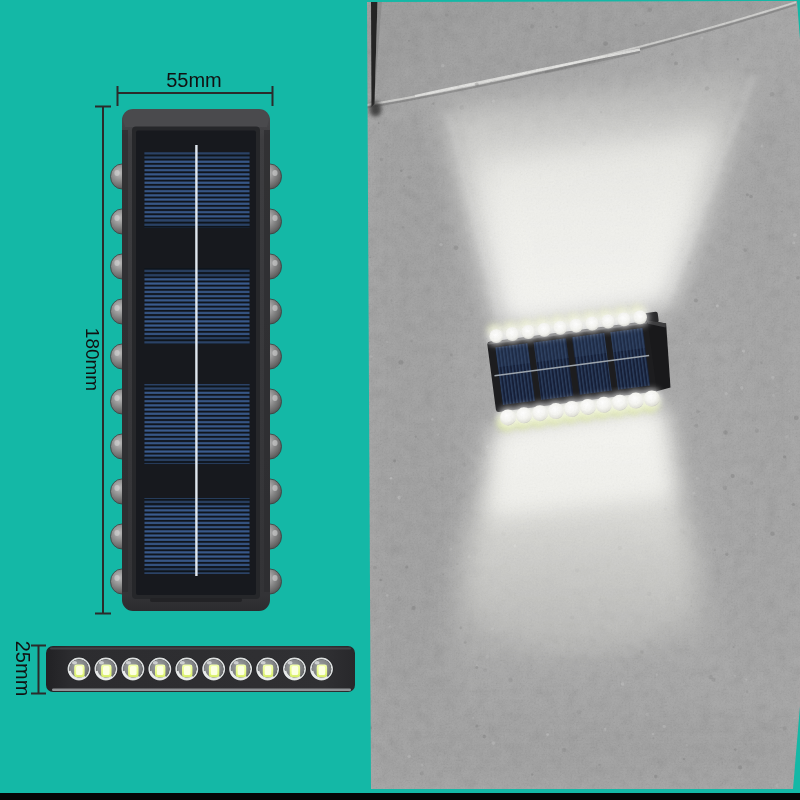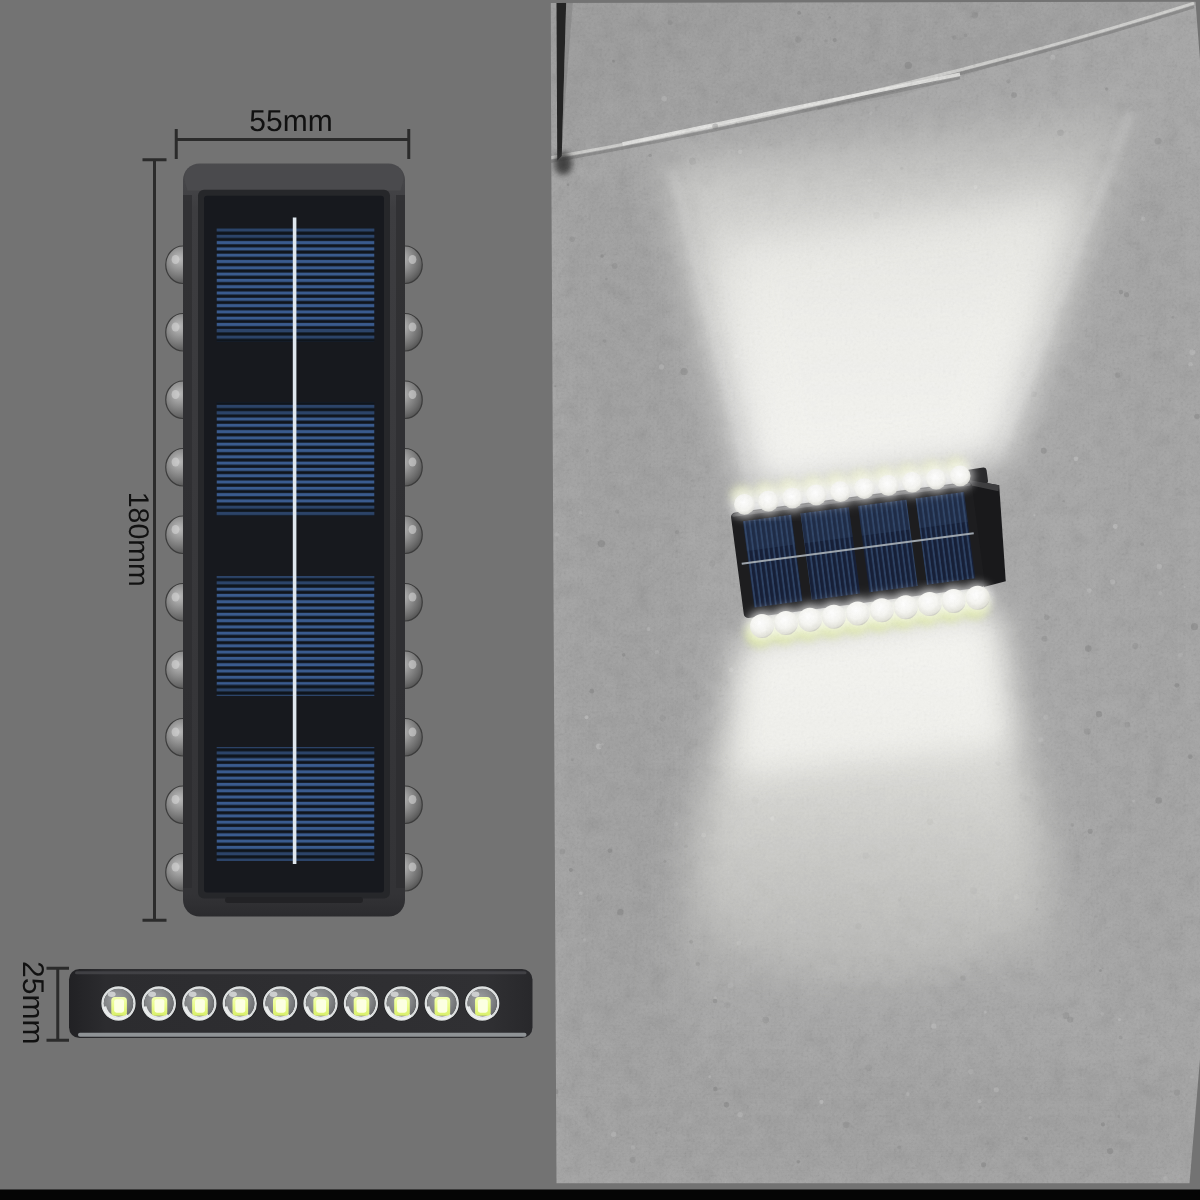--- a/index.html
+++ b/index.html
@@ -1,15 +1,15 @@
 <!DOCTYPE html>
 <html><head><meta charset="utf-8">
 <style>
 html,body{margin:0;padding:0;background:#ffffff;}
-#page{position:relative;width:800px;height:800px;overflow:hidden;background:#737373;
+#page{position:relative;width:800px;height:800px;overflow:hidden;background:#14b8a6;
 font-family:"Liberation Sans", sans-serif;}
 </style></head>
 <body>
 <div id="page">
 <svg width="800" height="800" viewBox="0 0 800 800" xmlns="http://www.w3.org/2000/svg" font-family="Liberation Sans, sans-serif">
 <defs>
 <linearGradient id="bodyG" x1="0" y1="0" x2="0" y2="1">
 <stop offset="0" stop-color="#4b4b4e"></stop>
           <stop offset="0.06" stop-color="#3d3d40"></stop>
 <stop offset="0.5" stop-color="#38383b"></stop>

